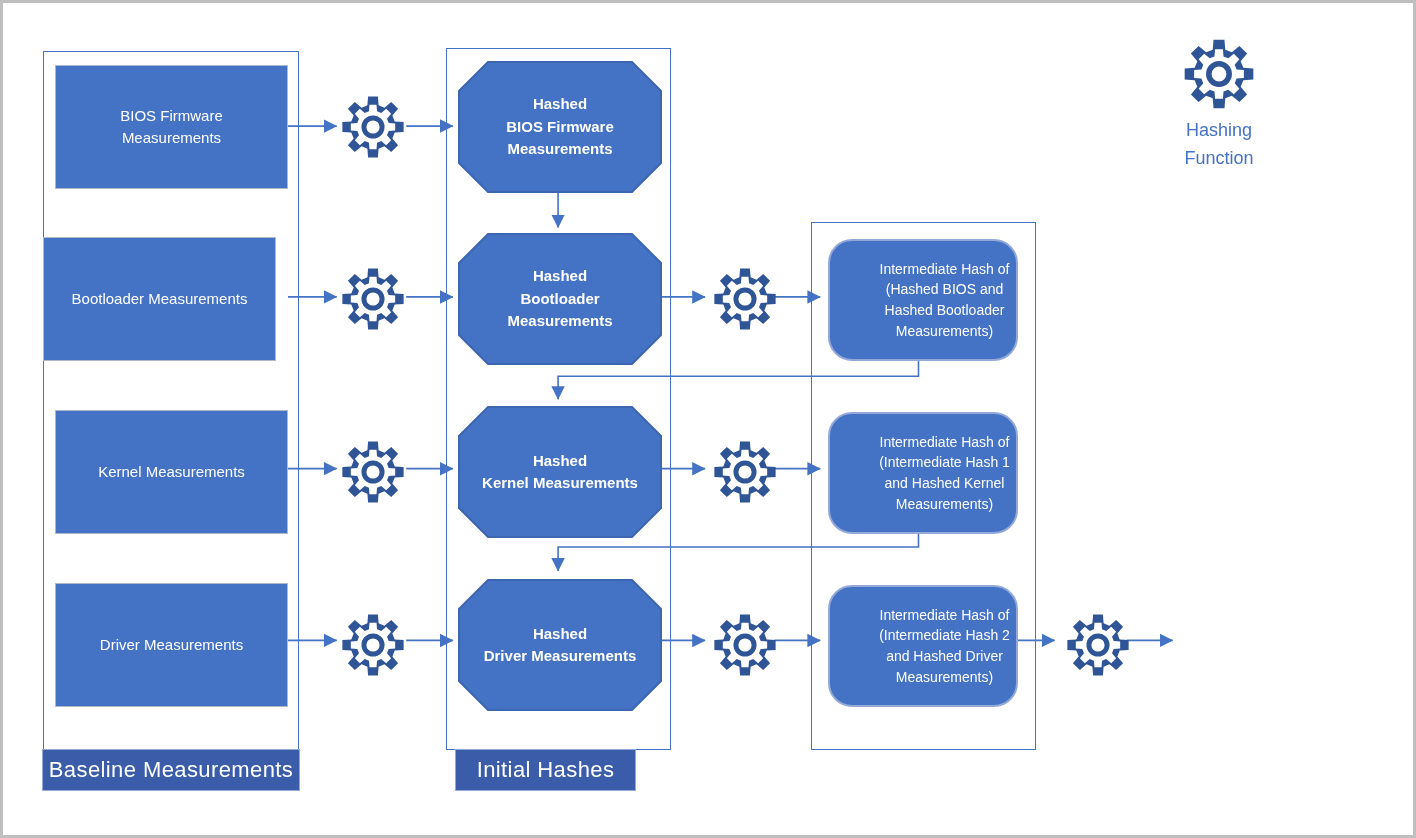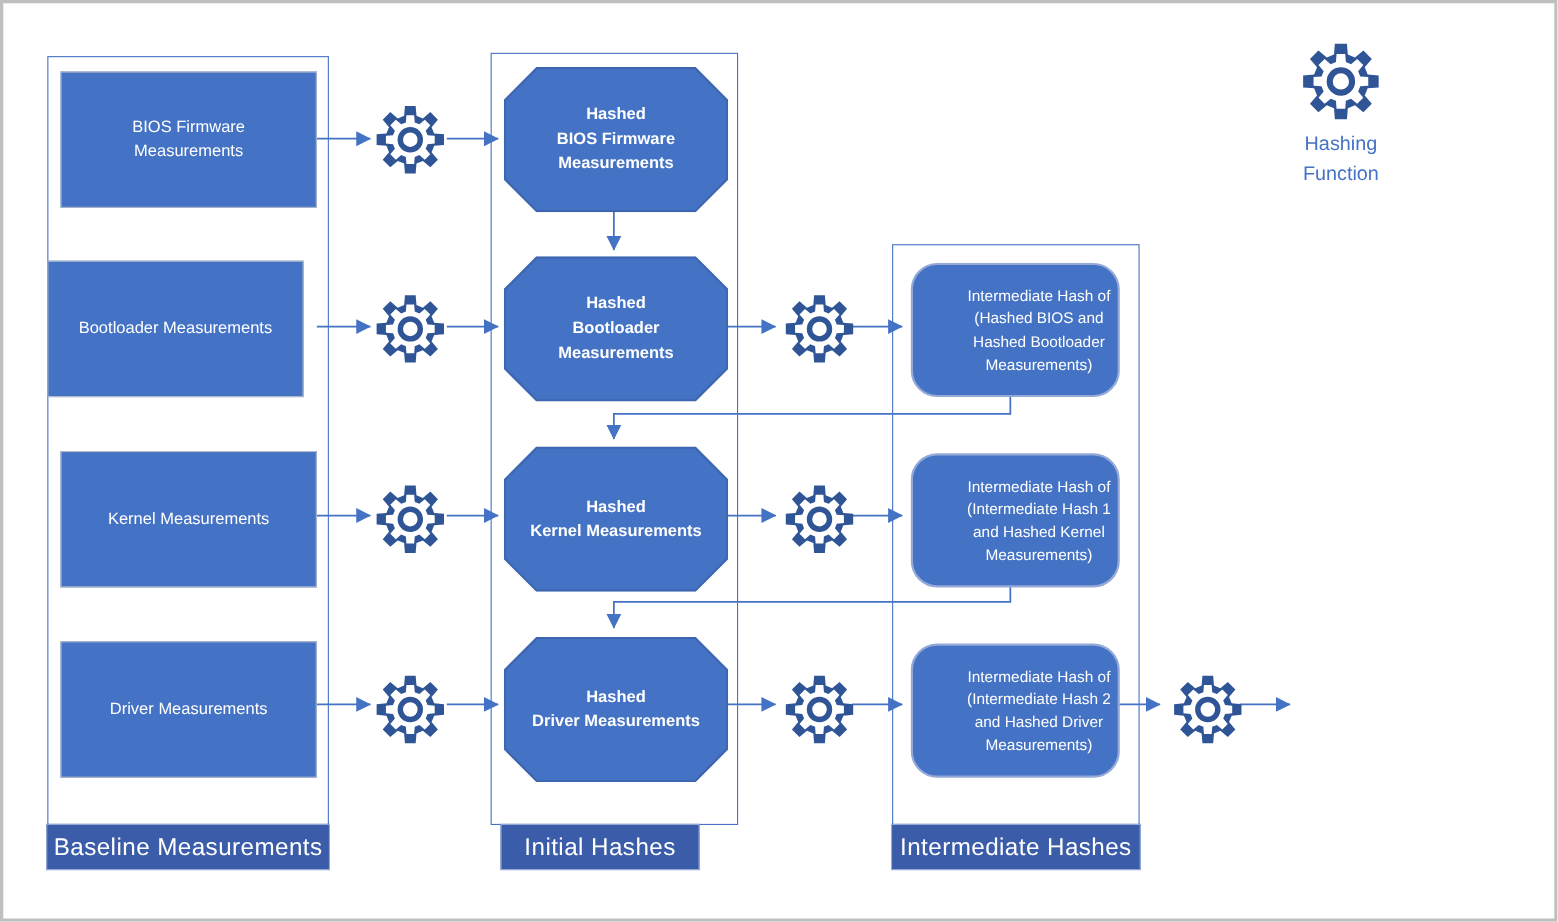--- a/index.html
+++ b/index.html
@@ -167,15 +167,14 @@
     </svg>
 
   <svg class="gear" style="left:1179px;top:34px;" width="74" height="74" viewBox="-50 -50 100 100">
       <path class="gear-path" fill-rule="evenodd" d="M-8.5 -32.9L-7.4 -46.4L7.4 -46.4L8.5 -32.9L17.3 -29.3L27.6 -38.0L38.0 -27.6L29.3 -17.3L32.9 -8.5L46.4 -7.4L46.4 7.4L32.9 8.5L29.3 17.3L38.0 27.6L27.6 38.0L17.3 29.3L8.5 32.9L7.4 46.4L-7.4 46.4L-8.5 32.9L-17.3 29.3L-27.6 38.0L-38.0 27.6L-29.3 17.3L-32.9 8.5L-46.4 7.4L-46.4 -7.4L-32.9 -8.5L-29.3 -17.3L-38.0 -27.6L-27.6 -38.0L-17.3 -29.3ZM-6.1 -23.8L-5.3 -33.6L5.3 -33.6L6.1 -23.8L12.5 -21.2L20.0 -27.5L27.5 -20.0L21.2 -12.5L23.8 -6.1L33.6 -5.3L33.6 5.3L23.8 6.1L21.2 12.5L27.5 20.0L20.0 27.5L12.5 21.2L6.1 23.8L5.3 33.6L-5.3 33.6L-6.1 23.8L-12.5 21.2L-20.0 27.5L-27.5 20.0L-21.2 12.5L-23.8 6.1L-33.6 5.3L-33.6 -5.3L-23.8 -6.1L-21.2 -12.5L-27.5 -20.0L-20.0 -27.5L-12.5 -21.2ZM17.5 0A17.5 17.5 0 1 0 -17.5 0A17.5 17.5 0 1 0 17.5 0ZM10 0A10 10 0 1 0 -10 0A10 10 0 1 0 10 0Z"></path>
     </svg>
   <div class="legend-label" style="left:1136px;top:114px;width:160px;text-align:center;">Hashing
 Function</div>
 
   <div class="col-footer" style="left:39px;top:746px;width:258px;height:42px;">Baseline Measurements</div>
   <div class="col-footer" style="left:442px;top:746px;width:181px;height:42px;margin-left:10px;">Initial Hashes</div>
-  <div class="col-footer" style="left:807px;top:746px;width:227px;height:42px;">Intermediate Hashes</div>
 
 </div>
 
 </body></html>

